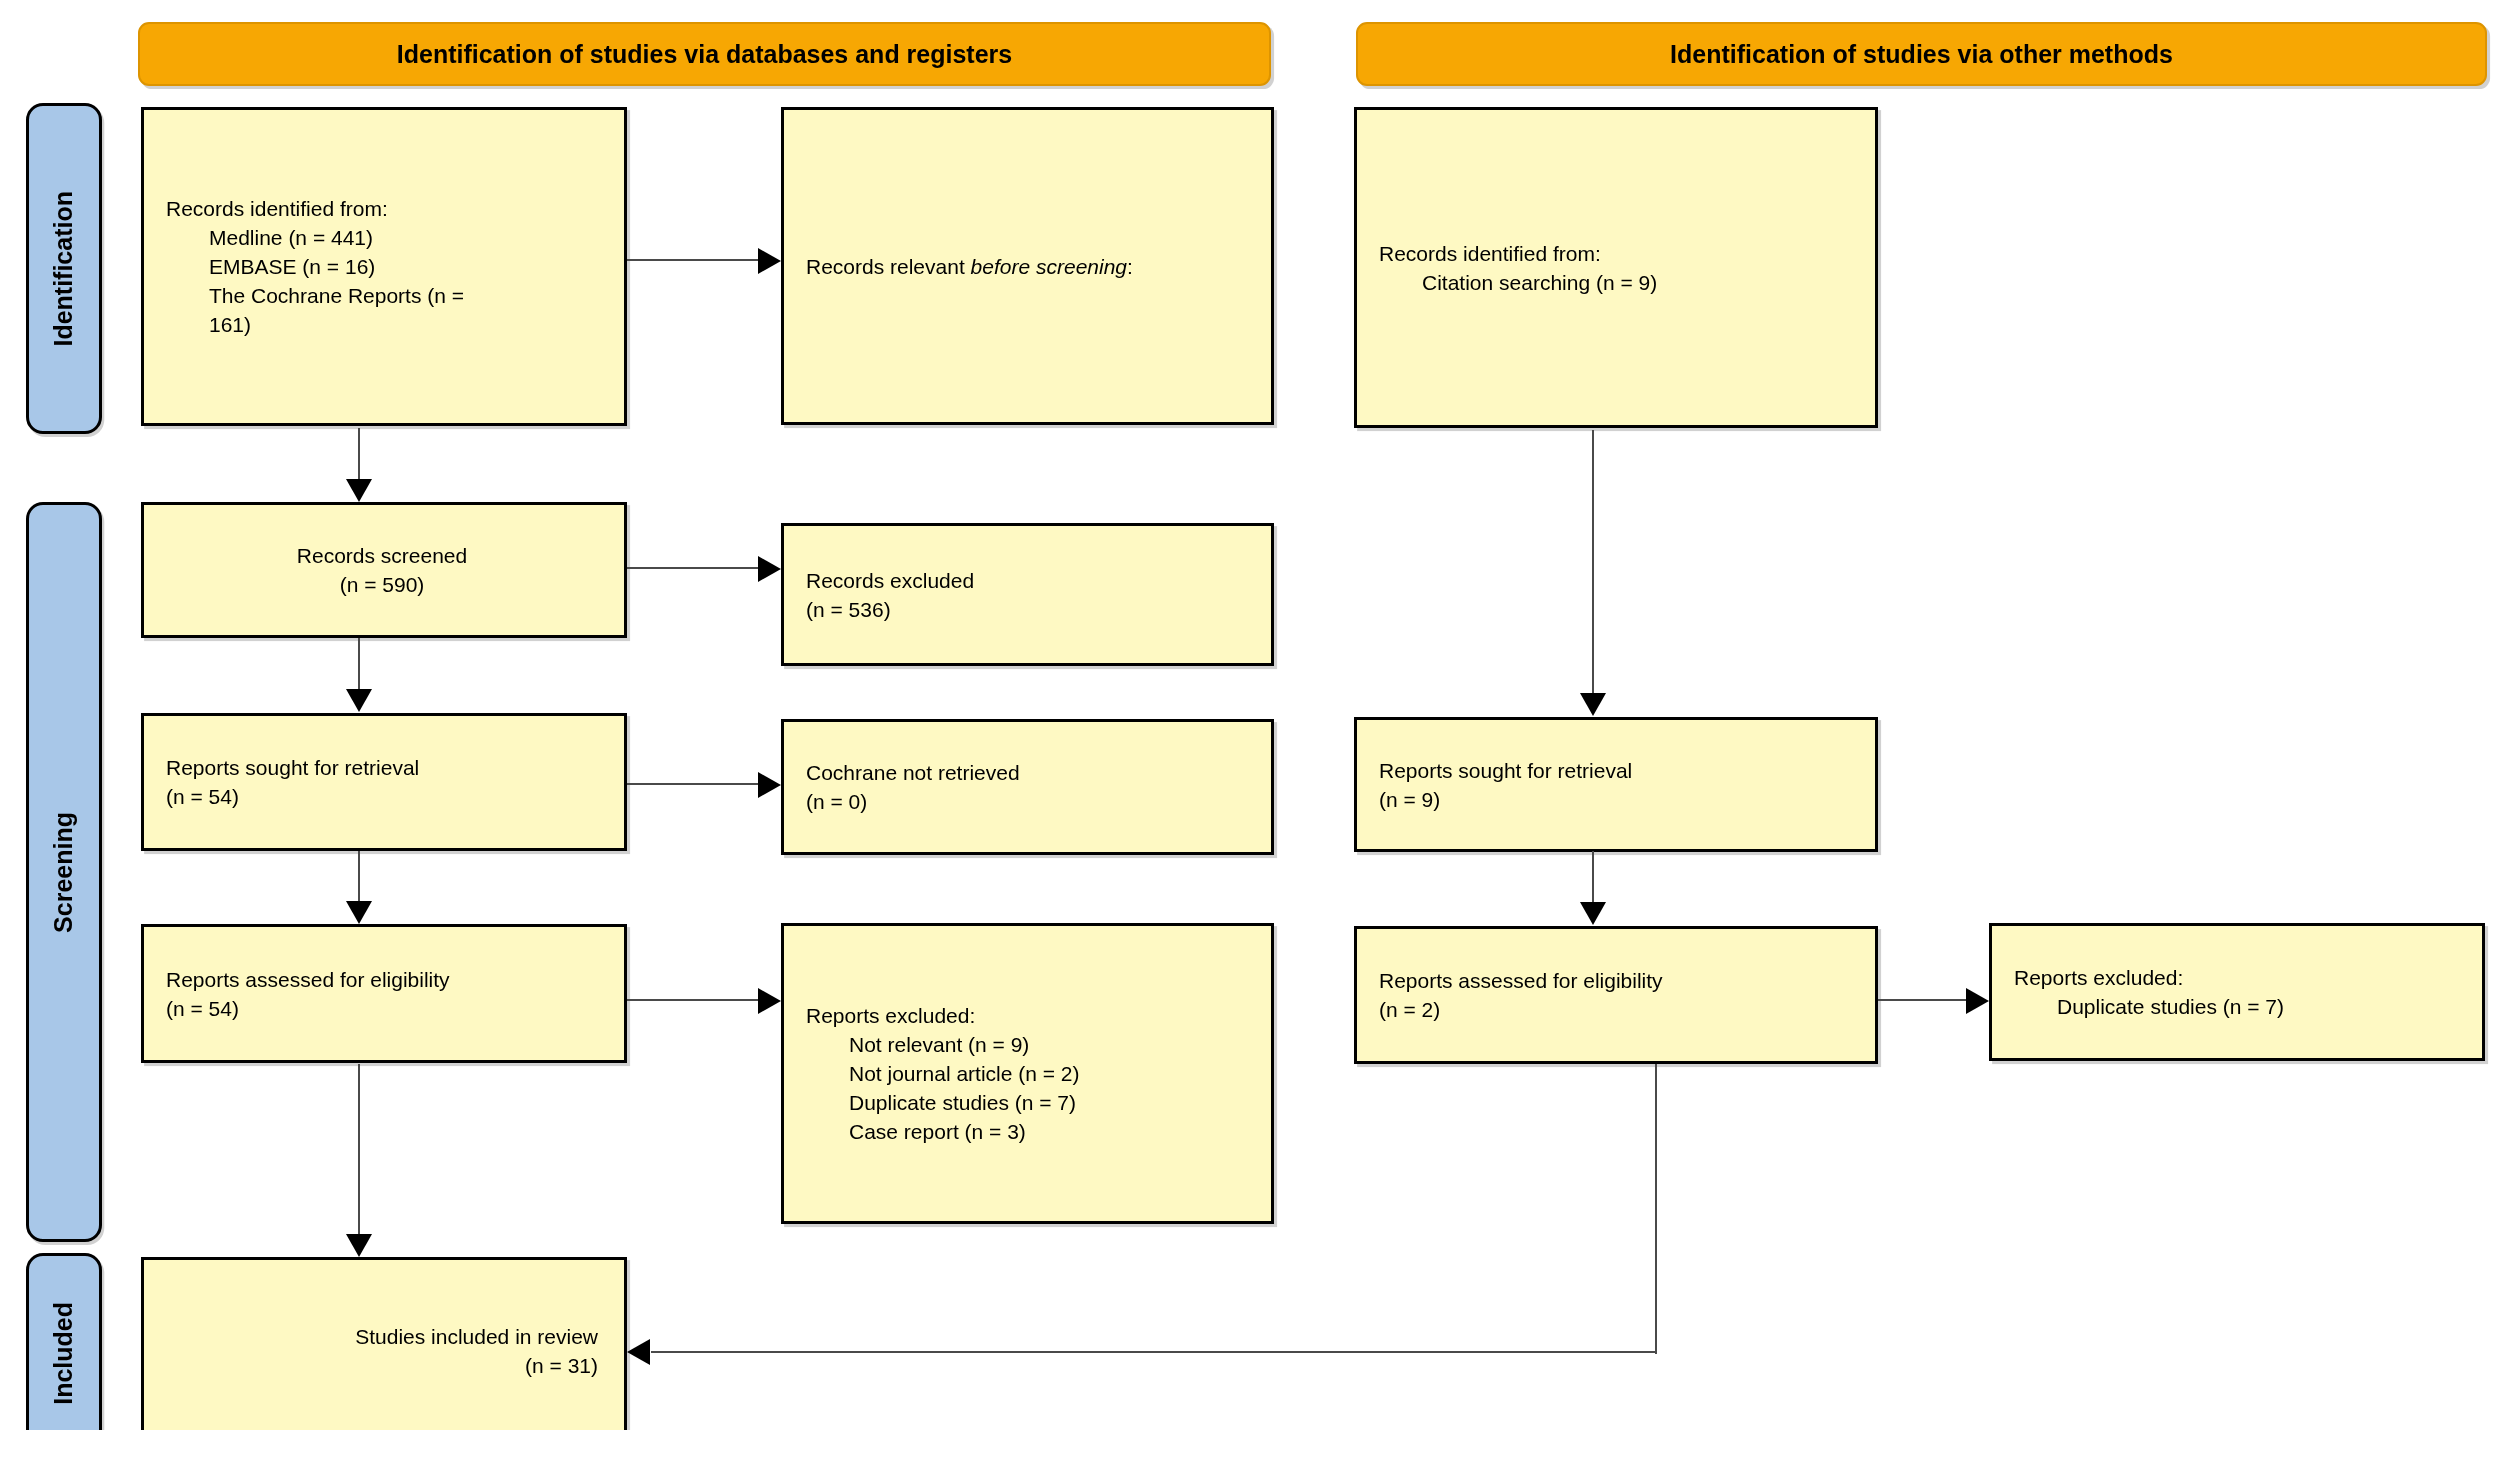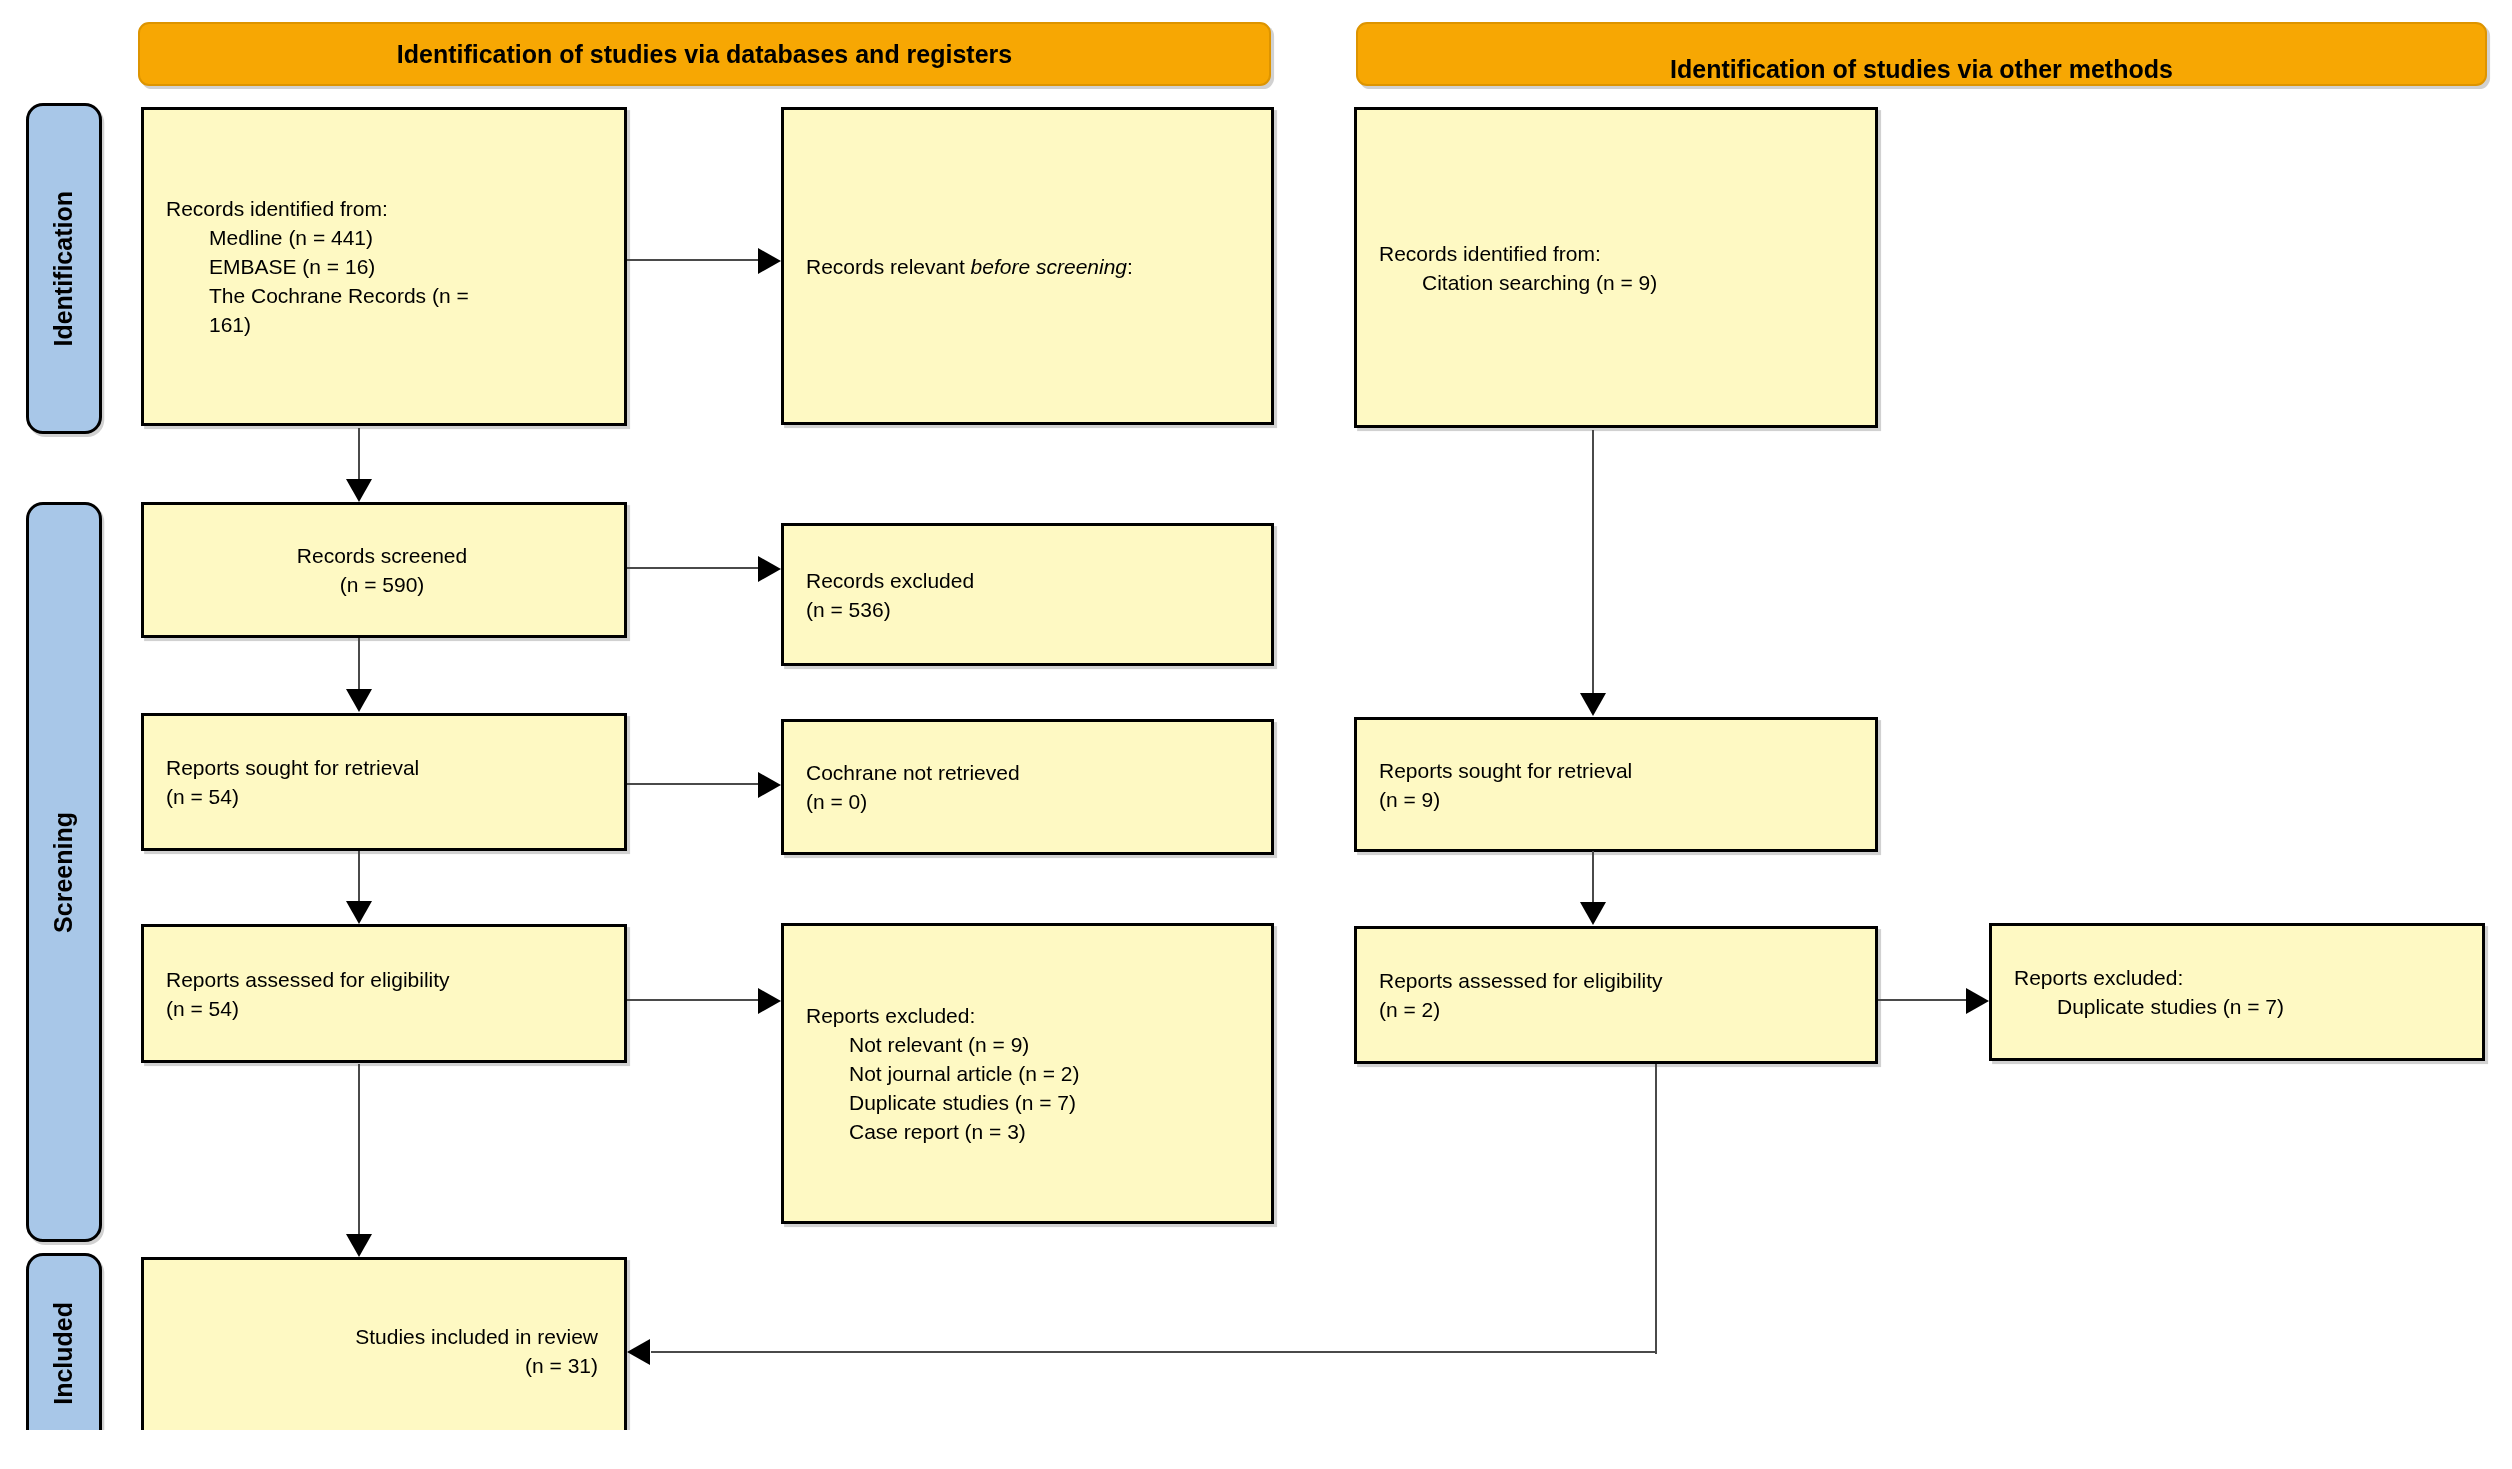--- a/index.html
+++ b/index.html
@@ -40,40 +40,40 @@
   .arr.left{border-top:13px solid transparent;border-bottom:13px solid transparent;border-right:23px solid #000;}
 </style>
 </head>
 <body>
 
 <div class="canvas">
 
   <div class="banner" style="left:138px;top:22px;width:1129px;height:60px;">
     <span>Identification of studies via databases and registers</span>
   </div>
-  <div class="banner" style="left:1356px;top:22px;width:1127px;height:60px;align-items:flex-end;">
+  <div class="banner" style="left:1356px;top:22px;width:1127px;height:60px;">
     <span>Identification of studies via other methods</span>
   </div>
 
   <div class="stage" style="left:25.6px;top:103px;width:70px;height:325px;">
     <span>Identification</span>
   </div>
   <div class="stage" style="left:25.6px;top:502px;width:70px;height:734px;">
     <span>Screening</span>
   </div>
   <div class="stage" style="left:25.6px;top:1253px;width:70px;height:195px;">
     <span>Included</span>
   </div>
 
   <div class="fbox" style="left:141px;top:107px;width:486px;height:319px;">
     <div>Records identified from:</div>
     <div class="sub">
         <div>Medline (n = 441)</div>
         <div>EMBASE (n = 16)</div>
-        <div>The Cochrane Records (n =</div>
+        <div>The Cochrane Reports (n =</div>
         <div>161)</div>
       </div>
   </div>
 
   <div class="fbox" style="left:781px;top:107px;width:493px;height:318px;">
     <div class="constrained"><span>Records relevant </span><em>before screening</em><span>:</span></div>
   </div>
 
   <div class="fbox" style="left:1354px;top:107px;width:524px;height:321px;">
     <div>Records identified from:</div>

